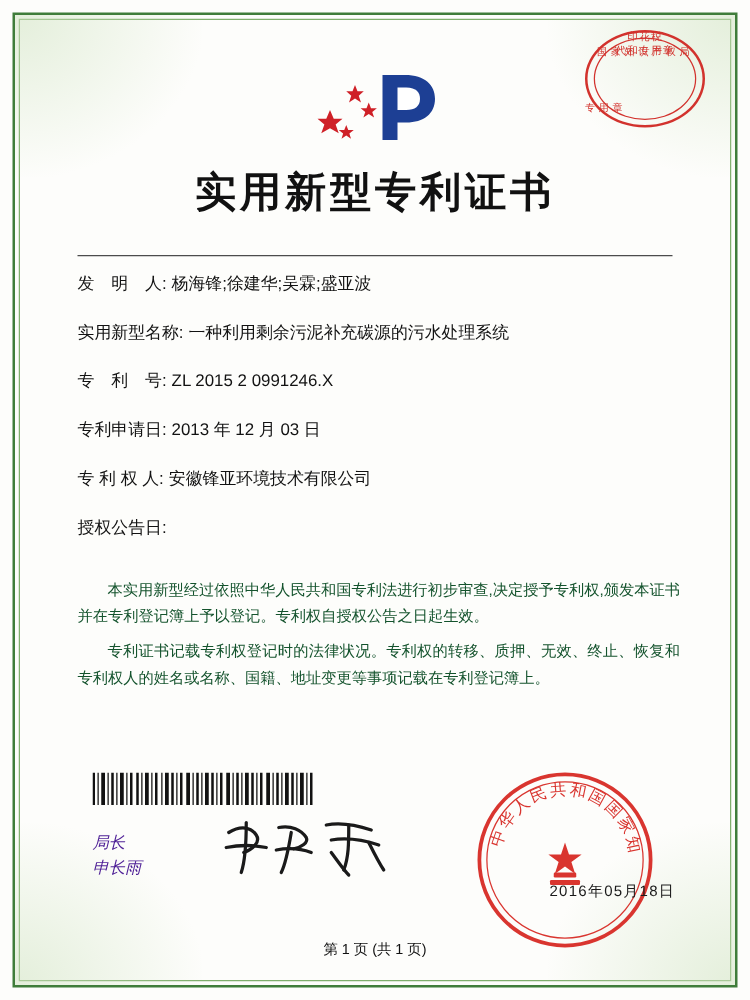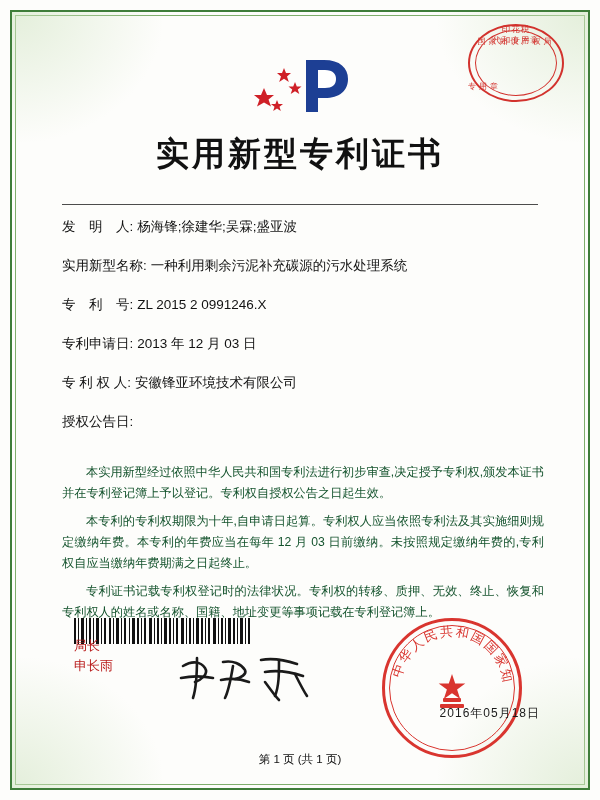--- a/index.html
+++ b/index.html
@@ -196,25 +196,26 @@
     left: 74px;
     top: 618px;
     width: 178px;
     height: 26px;
   }
 
   
   .sig-labels {
     position: absolute;
     left: 74px;
-    top: 636px;
+    top: 664px;
     font-size: 13px;
     line-height: 20px;
-    color: #b91c1c;
+    color: #4c1d95;
     font-family: "Liberation Sans", "DejaVu Sans", sans-serif;
+    font-style: italic;
   }
   .handwriting {
     position: absolute;
     left: 175px;
     top: 652px;
     width: 150px;
     height: 52px;
   }
 
   
@@ -319,21 +320,20 @@
       <span class="field-label">专 利 权 人:</span>
       <span class="field-value">安徽锋亚环境技术有限公司</span>
     </div>
     <div class="field-row">
       <span class="field-label">授权公告日:</span>
     </div>
   </div>
 
   <div class="body-text">
     <p>本实用新型经过依照中华人民共和国专利法进行初步审查,决定授予专利权,颁发本证书并在专利登记簿上予以登记。专利权自授权公告之日起生效。</p>
-    <p>本专利的专利权期限为十年,自申请日起算。专利权人应当依照专利法及其实施细则规定缴纳年费。本专利的年费应当在每年 12 月 03 日前缴纳。未按照规定缴纳年费的,专利权自应当缴纳年费期满之日起终止。</p>
     <p>专利证书记载专利权登记时的法律状况。专利权的转移、质押、无效、终止、恢复和专利权人的姓名或名称、国籍、地址变更等事项记载在专利登记簿上。</p>
   </div>
 
   <div class="barcode">
     <svg viewBox="0 0 178 26" width="178" height="26" preserveAspectRatio="none">
       <g fill="#111">
         <rect x="0" y="0" width="2" height="26"></rect>
           <rect x="4" y="0" width="1" height="26"></rect>
         <rect x="7" y="0" width="3" height="26"></rect>
           <rect x="12" y="0" width="1" height="26"></rect>

